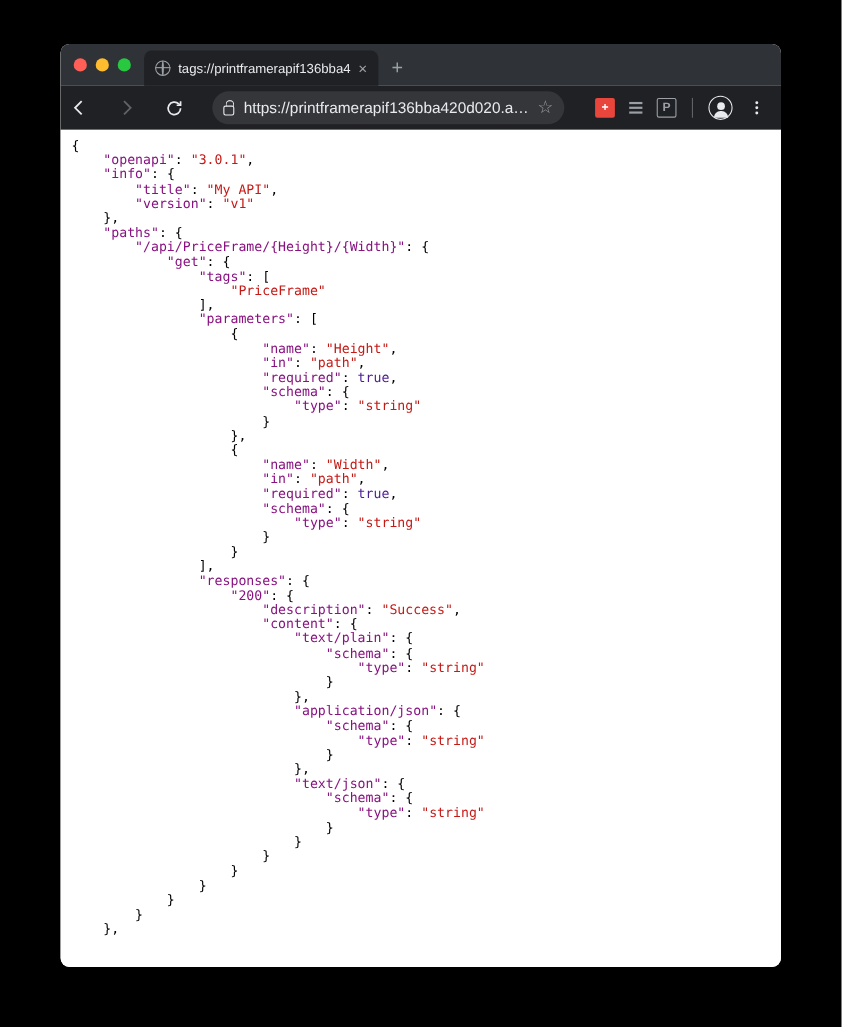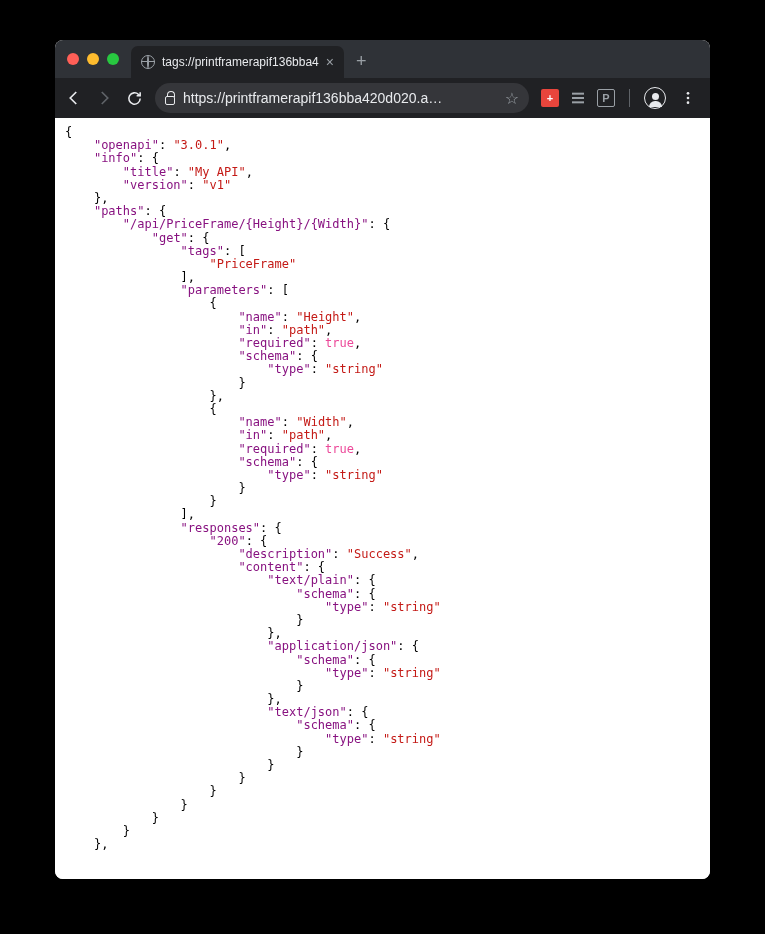--- a/index.html
+++ b/index.html
@@ -75,21 +75,21 @@
   .newtab {
     color:#9aa0a6; font-size:18px; margin-left:12px; cursor:pointer;
     position: relative; top: 2px;
   }
   .toolbar {
     background: #202124;
     height: 40px;
     display:flex;
     align-items:center;
     padding: 0 4px;
-    gap: 0;
+    gap: 16px;
   }
   .tbtn {
     width: 30px; height:30px;
     color:#9aa0a6;
     display:flex; align-items:center; justify-content:center;
     border-radius:50%;
     cursor:pointer;
     font-size:16px;
   }
   .tbtn.enabled { color:#e8eaed; }
@@ -155,21 +155,21 @@
     overflow:auto;
     padding: 8px 10px;
     font-family: Menlo, Monaco, Consolas, monospace;
     font-size: 12px;
     line-height: 1.1;
     color:#000;
     white-space: pre;
   }
   .k { color:#881280; }
   .s { color:#c41a16; }
-  .b { color:#ec4899; }
+  .b { color:#4c1d95; }
   .p { color:#000; }
 </style>
 </head>
 <body>
 
 <div class="window">
 
   <div class="titlebar">
     <div class="traffic">
       <span class="tl-red"></span>

